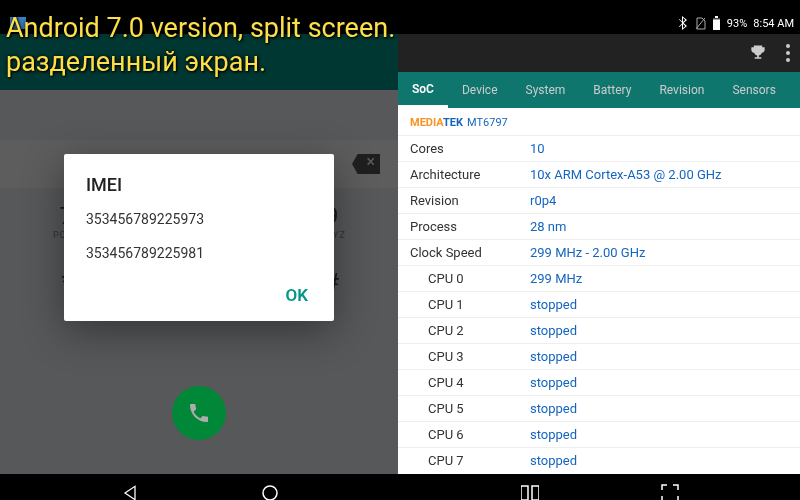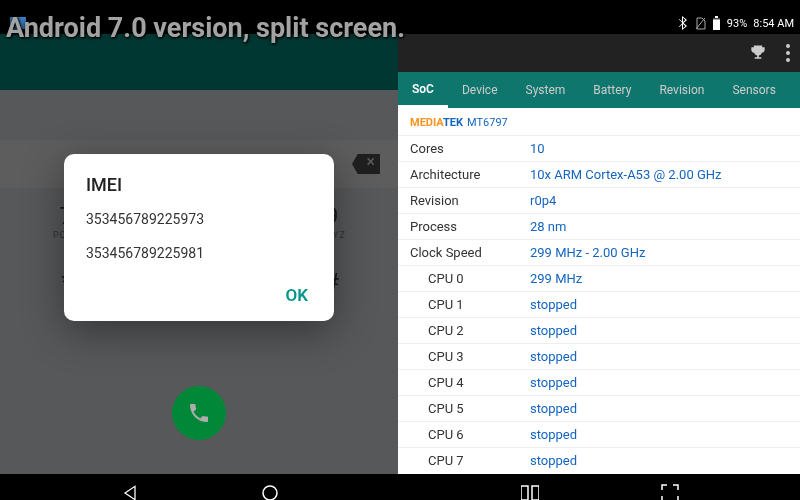--- a/index.html
+++ b/index.html
@@ -16,40 +16,40 @@
 .dialer-top { height: 56px; background: #009688; }
 .dialer-input { height: 48px; background: #fafafa; display: flex; align-items: center; }
 .dialer-input .bksp { margin-left: auto; margin-right: 18px; width: 28px; height: 20px; background: #555; clip-path: polygon(20% 0,100% 0,100% 100%,20% 100%,0 50%); position: relative; }
 .dialer-input .bksp::after{content:'×';position:absolute;right:5px;top:-2px;color:#fff;font-size:16px}
 .dialer-grid { display: grid; grid-template-columns: repeat(3,1fr); text-align: center; color: #555; }
 .dialer-grid .cell { padding: 14px 0; }
 .dialer-grid .num { font-size: 24px; color: #444; }
 .dialer-grid .sub { font-size: 9px; color: #888; letter-spacing: 1px; }
 .callbtn { position: absolute; bottom: 34px; left: 50%; transform: translateX(-50%); width: 54px; height: 54px; border-radius: 50%; background: #00c853; display:flex;align-items:center;justify-content:center;}
 .scrim { position: absolute; inset: 0; background: rgba(0,0,0,.32); }
-.dialog { position: absolute; top: 120px; left: 50%; transform: translateX(-50%); width: 270px; background: #fff; border-radius: 10px; box-shadow: 0 10px 40px rgba(0,0,0,.4); padding: 20px 22px 10px; }
+.dialog { position: absolute; top: 120px; left: 50%; transform: translateX(-50%); width: 270px; background: #fff; border-radius: 2px; box-shadow: 0 10px 40px rgba(0,0,0,.4); padding: 20px 22px 10px; }
 .dialog h3 { font-size: 18px; font-weight: 500; color: #222; margin-bottom: 16px; }
 .dialog .imei { font-size: 14px; color: #333; margin-bottom: 18px; }
 .dialog .ok { text-align: right; color: #009688; font-weight: 600; font-size: 17px; padding: 6px 4px; }
 .cpuz-top { height: 38px; background: #222; display: flex; align-items: center; justify-content: flex-end; padding: 0 10px; gap: 18px; }
 .tabs { height: 36px; background: #0f766e; display: flex; align-items: stretch; color: #ccc; font-size: 12px; overflow:hidden;}
 .tab { padding: 0 14px; display: flex; align-items: center; white-space: nowrap; }
 .tab.active { color: #fff; border-bottom: 3px solid #fff; font-weight:600;}
 .soc { flex: 1; overflow: auto; font-size: 13px; }
 .soc-title { padding: 8px 12px 6px; font-size: 11px; }
 .soc-title .brand1 { color: #f7931e; font-weight: 700; }
 .soc-title .brand2 { color: #1565c0; font-weight: 700; }
 .soc-title .model { color: #1565c0; font-weight: 400; margin-left: 4px; }
 .row { display: flex; padding: 5px 12px; border-top: 1px solid #eee; }
 .row .k { width: 120px; color: #333; }
 .row .v { color: #1565c0; }
 .row.indent .k { padding-left: 18px; }
 .navbar { height: 38px; background: #000; display: flex; }
 .navhalf { flex: 1; display: flex; align-items: center; justify-content: space-evenly; }
-.overlay-text { position: absolute; top: 12px; left: 6px; color: #a3a3a3; font-size: 27px; font-weight: 700; text-shadow: 0 0 4px #000, 1px 1px 2px #000; pointer-events: none; line-height: 1.25; }
+.overlay-text { position: absolute; top: 12px; left: 6px; color: #fde047; font-size: 27px; font-weight: 400; text-shadow: 0 0 4px #000, 1px 1px 2px #000; pointer-events: none; line-height: 1.25; }
 svg { display: block; }
 </style>
 </head>
 <body>
 
 <div class="screen">
   <div class="statusbar">
     <span class="left-ico"></span>
     <span class="spacer"></span>
     <span class="ico">
@@ -232,13 +232,14 @@
           <svg width="18" height="18" viewBox="0 0 18 18" fill="none" stroke="#fff" stroke-width="1.5">
             <path d="M1 6V1h5M17 6V1h-5M1 12v5h5M17 12v5h-5"></path>
           </svg>
         </span>
     </div>
   </div>
 </div>
 
 <div class="overlay-text">
   <div>Android 7.0 version, split screen.</div>
+  <div>разделенный экран.</div>
 </div>
 
 </body></html>

